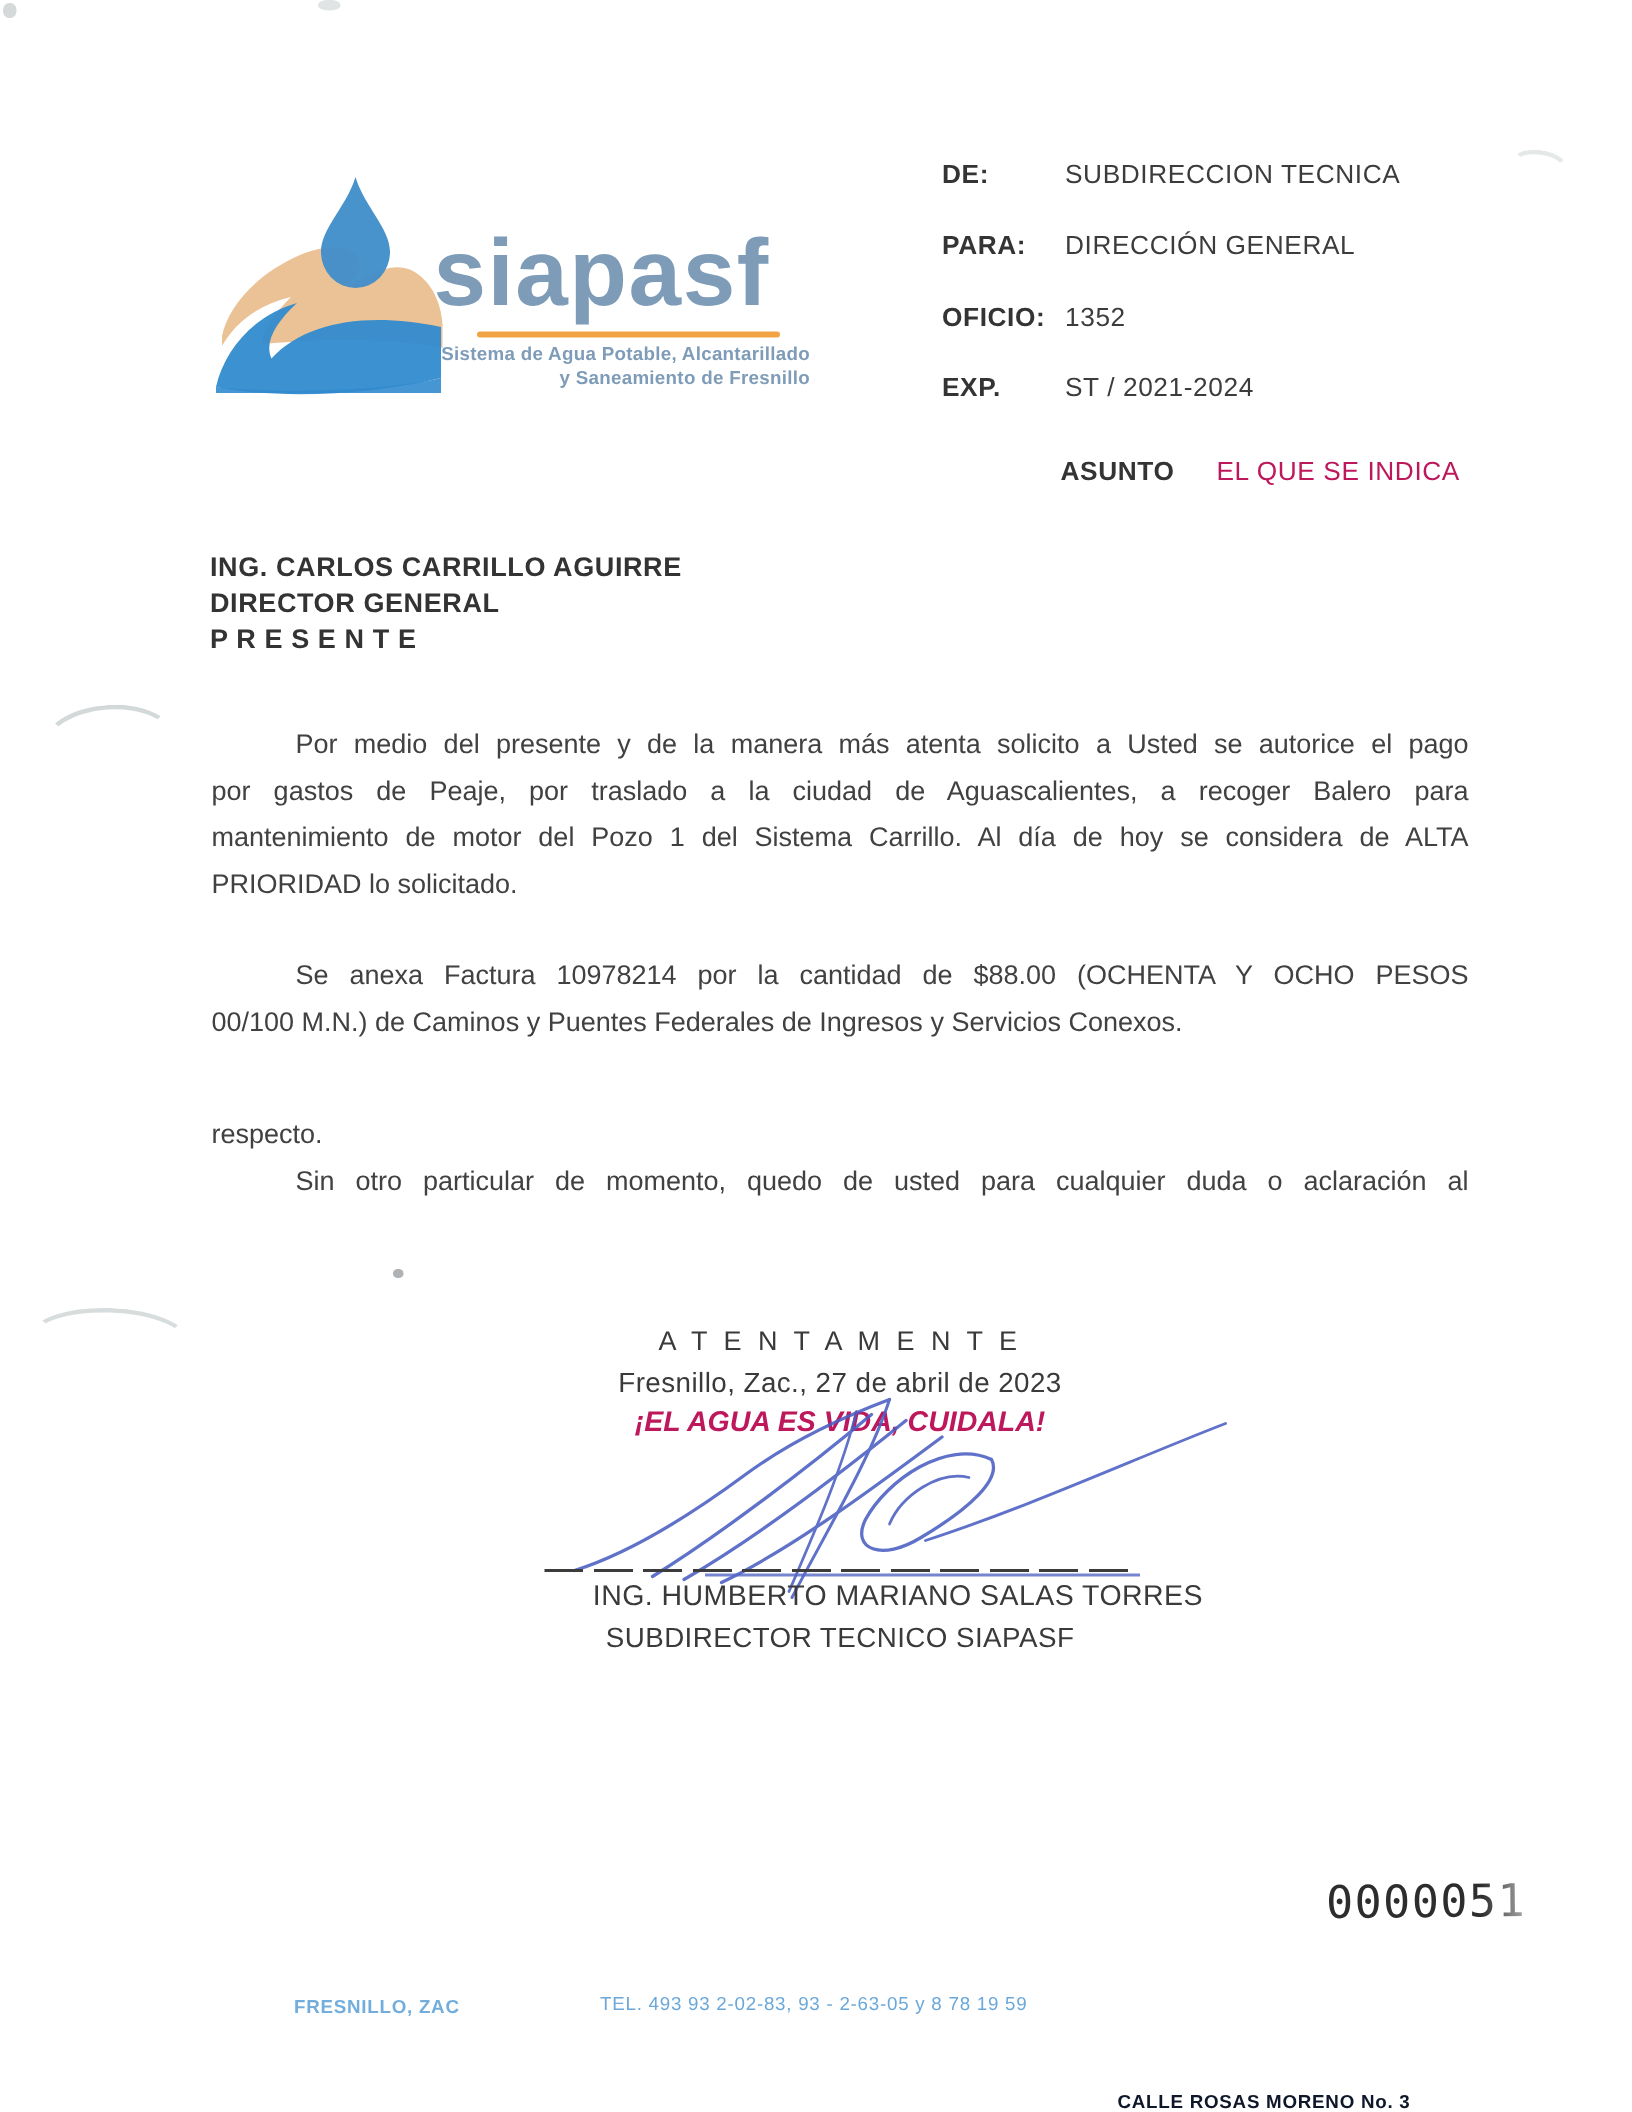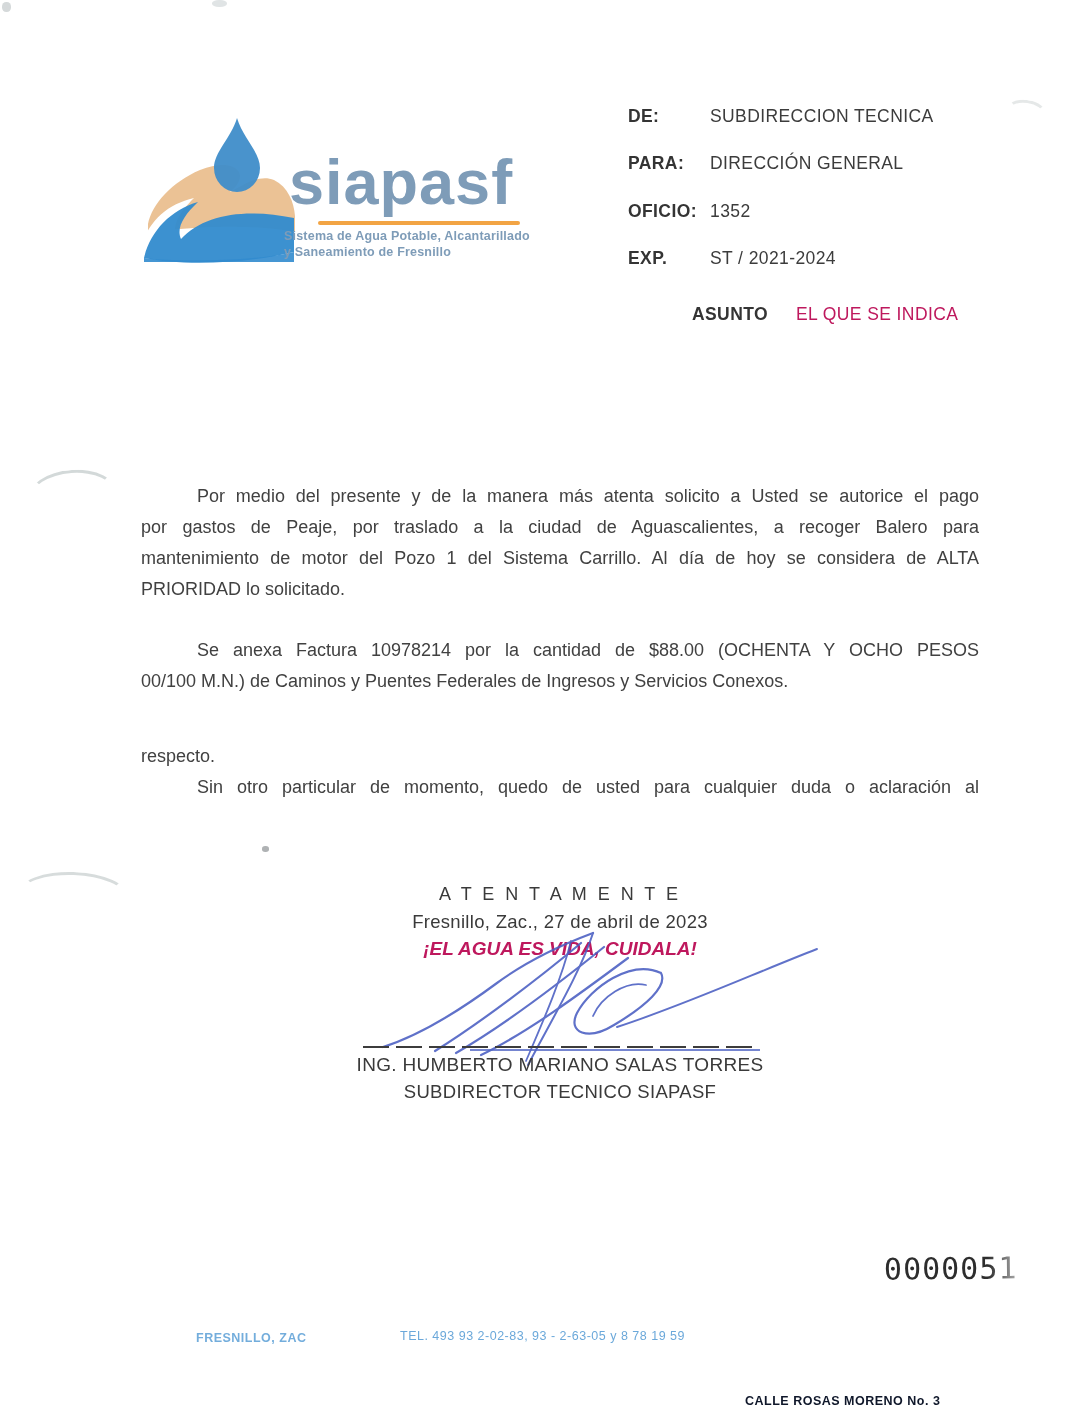--- a/index.html
+++ b/index.html
@@ -16,31 +16,31 @@
   .logo-mark{position:absolute;left:142px;top:112px;}
   .wordmark{
     position:absolute;left:289px;top:146px;
     font-size:63px;font-weight:bold;letter-spacing:1px;
     color:#7e9cb8;
   }
   .logo-underline{
     position:absolute;left:318px;top:221px;width:202px;height:4px;
     background:#f2a444;border-radius:2px;
   }
-  .tagline{position:absolute;left:284px;width:256px;text-align:left;
+  .tagline{position:absolute;left:284px;width:256px;text-align:right;
     color:#7e9cb8;font-weight:bold;font-size:12.5px;letter-spacing:.2px;}
   .tagline.l1{top:229px;}
   .tagline.l2{top:245px;}
   
   .hfields{position:absolute;left:628px;top:100px;width:420px;}
   .hrow{position:absolute;left:0;height:22px;white-space:nowrap;}
   .hrow .lbl{position:absolute;left:0;font-weight:bold;font-size:17.5px;color:#343434;letter-spacing:.4px;}
   .hrow .val{position:absolute;left:82px;font-size:17.5px;color:#3c3c3c;letter-spacing:.4px;}
   .asunto{position:absolute;left:692px;top:304px;white-space:nowrap;font-size:17.5px;}
-  .asunto .lbl{font-weight:bold;color:#343434;letter-spacing:.4px;}
+  .asunto .lbl{font-weight:bold;color:#343434;letter-spacing:.4px;margin-left:15px;}
   .asunto .val{margin-left:28px;color:#be185d;letter-spacing:.4px;}
   
   .recipient{position:absolute;left:140px;top:366px;font-weight:bold;color:#333;
     font-size:18px;line-height:24px;letter-spacing:.4px;}
   
   .para{position:absolute;left:141px;width:838px;font-size:18px;color:#414141;}
   .para .bline{line-height:31px;height:31px;text-align:justify;text-align-last:justify;white-space:normal;}
   .para .bline.first{padding-left:56px;}
   .para .bline.last{text-align-last:left;}
   .p1{top:481px;}
@@ -48,21 +48,21 @@
   .p3{top:741px;}
   
   .closing{position:absolute;left:330px;top:884px;width:460px;text-align:center;color:#3a3a3a;}
   .atte{font-size:18px;letter-spacing:3px;}
   .place-date{font-size:18.5px;margin-top:6px;letter-spacing:.3px;}
   .slogan{font-size:19px;font-weight:bold;font-style:italic;margin-top:5px;color:#be185d;}
   .sig-svg{position:absolute;left:355px;top:925px;}
   .sig-line{position:absolute;left:363px;top:1046px;width:392px;height:2px;
     background:repeating-linear-gradient(90deg,#3c3c3c 0 26px,rgba(60,60,60,0) 26px 33px);}
   .sig-line-blue{position:absolute;left:470px;top:1049px;width:290px;height:2px;background:#5266c4;opacity:.8;}
-  .signer{position:absolute;left:330px;top:1054px;width:460px;text-align:center;
+  .signer{position:absolute;left:342px;top:1054px;width:460px;text-align:right;
     font-size:19px;color:#3a3a3a;letter-spacing:.3px;}
   .signer-title{position:absolute;left:330px;top:1081px;width:460px;text-align:center;
     font-size:18.5px;color:#3a3a3a;letter-spacing:.3px;}
   
   .folio{
     position:absolute;left:884px;top:1251px;
     font-family:"DejaVu Sans Mono", monospace;
     font-size:30px;color:#2d2d2d;letter-spacing:1px;
     transform:rotate(-.6deg);
     -webkit-mask-image:linear-gradient(90deg,#000 78%,rgba(0,0,0,.4));
@@ -123,20 +123,25 @@
     </div>
     <div class="hrow" style="top:148px">
       <span class="lbl">EXP.</span>
       <span class="val">ST / 2021-2024</span>
     </div>
   </div>
   <div class="asunto">
     <span class="lbl">ASUNTO</span><span class="val">EL QUE SE INDICA</span>
   </div>
 
+  <div class="recipient">
+    <div>ING. CARLOS CARRILLO AGUIRRE</div>
+    <div>DIRECTOR GENERAL</div>
+    <div>P R E S E N T E</div>
+  </div>
 
   <div class="para p1">
     <div class="bline first">Por medio del presente y de la manera más atenta solicito a Usted se autorice el pago</div>
     <div class="bline">por gastos de Peaje, por traslado a la ciudad de Aguascalientes, a recoger Balero para</div>
     <div class="bline">mantenimiento de motor del Pozo 1 del Sistema Carrillo. Al día de hoy se considera de ALTA</div>
     <div class="bline last">PRIORIDAD lo solicitado.</div>
   </div>
   <div class="para p2">
     <div class="bline first">Se anexa Factura 10978214 por la cantidad de $88.00 (OCHENTA Y OCHO PESOS</div>
     <div class="bline last">00/100 M.N.) de Caminos y Puentes Federales de Ingresos y Servicios Conexos.</div>

